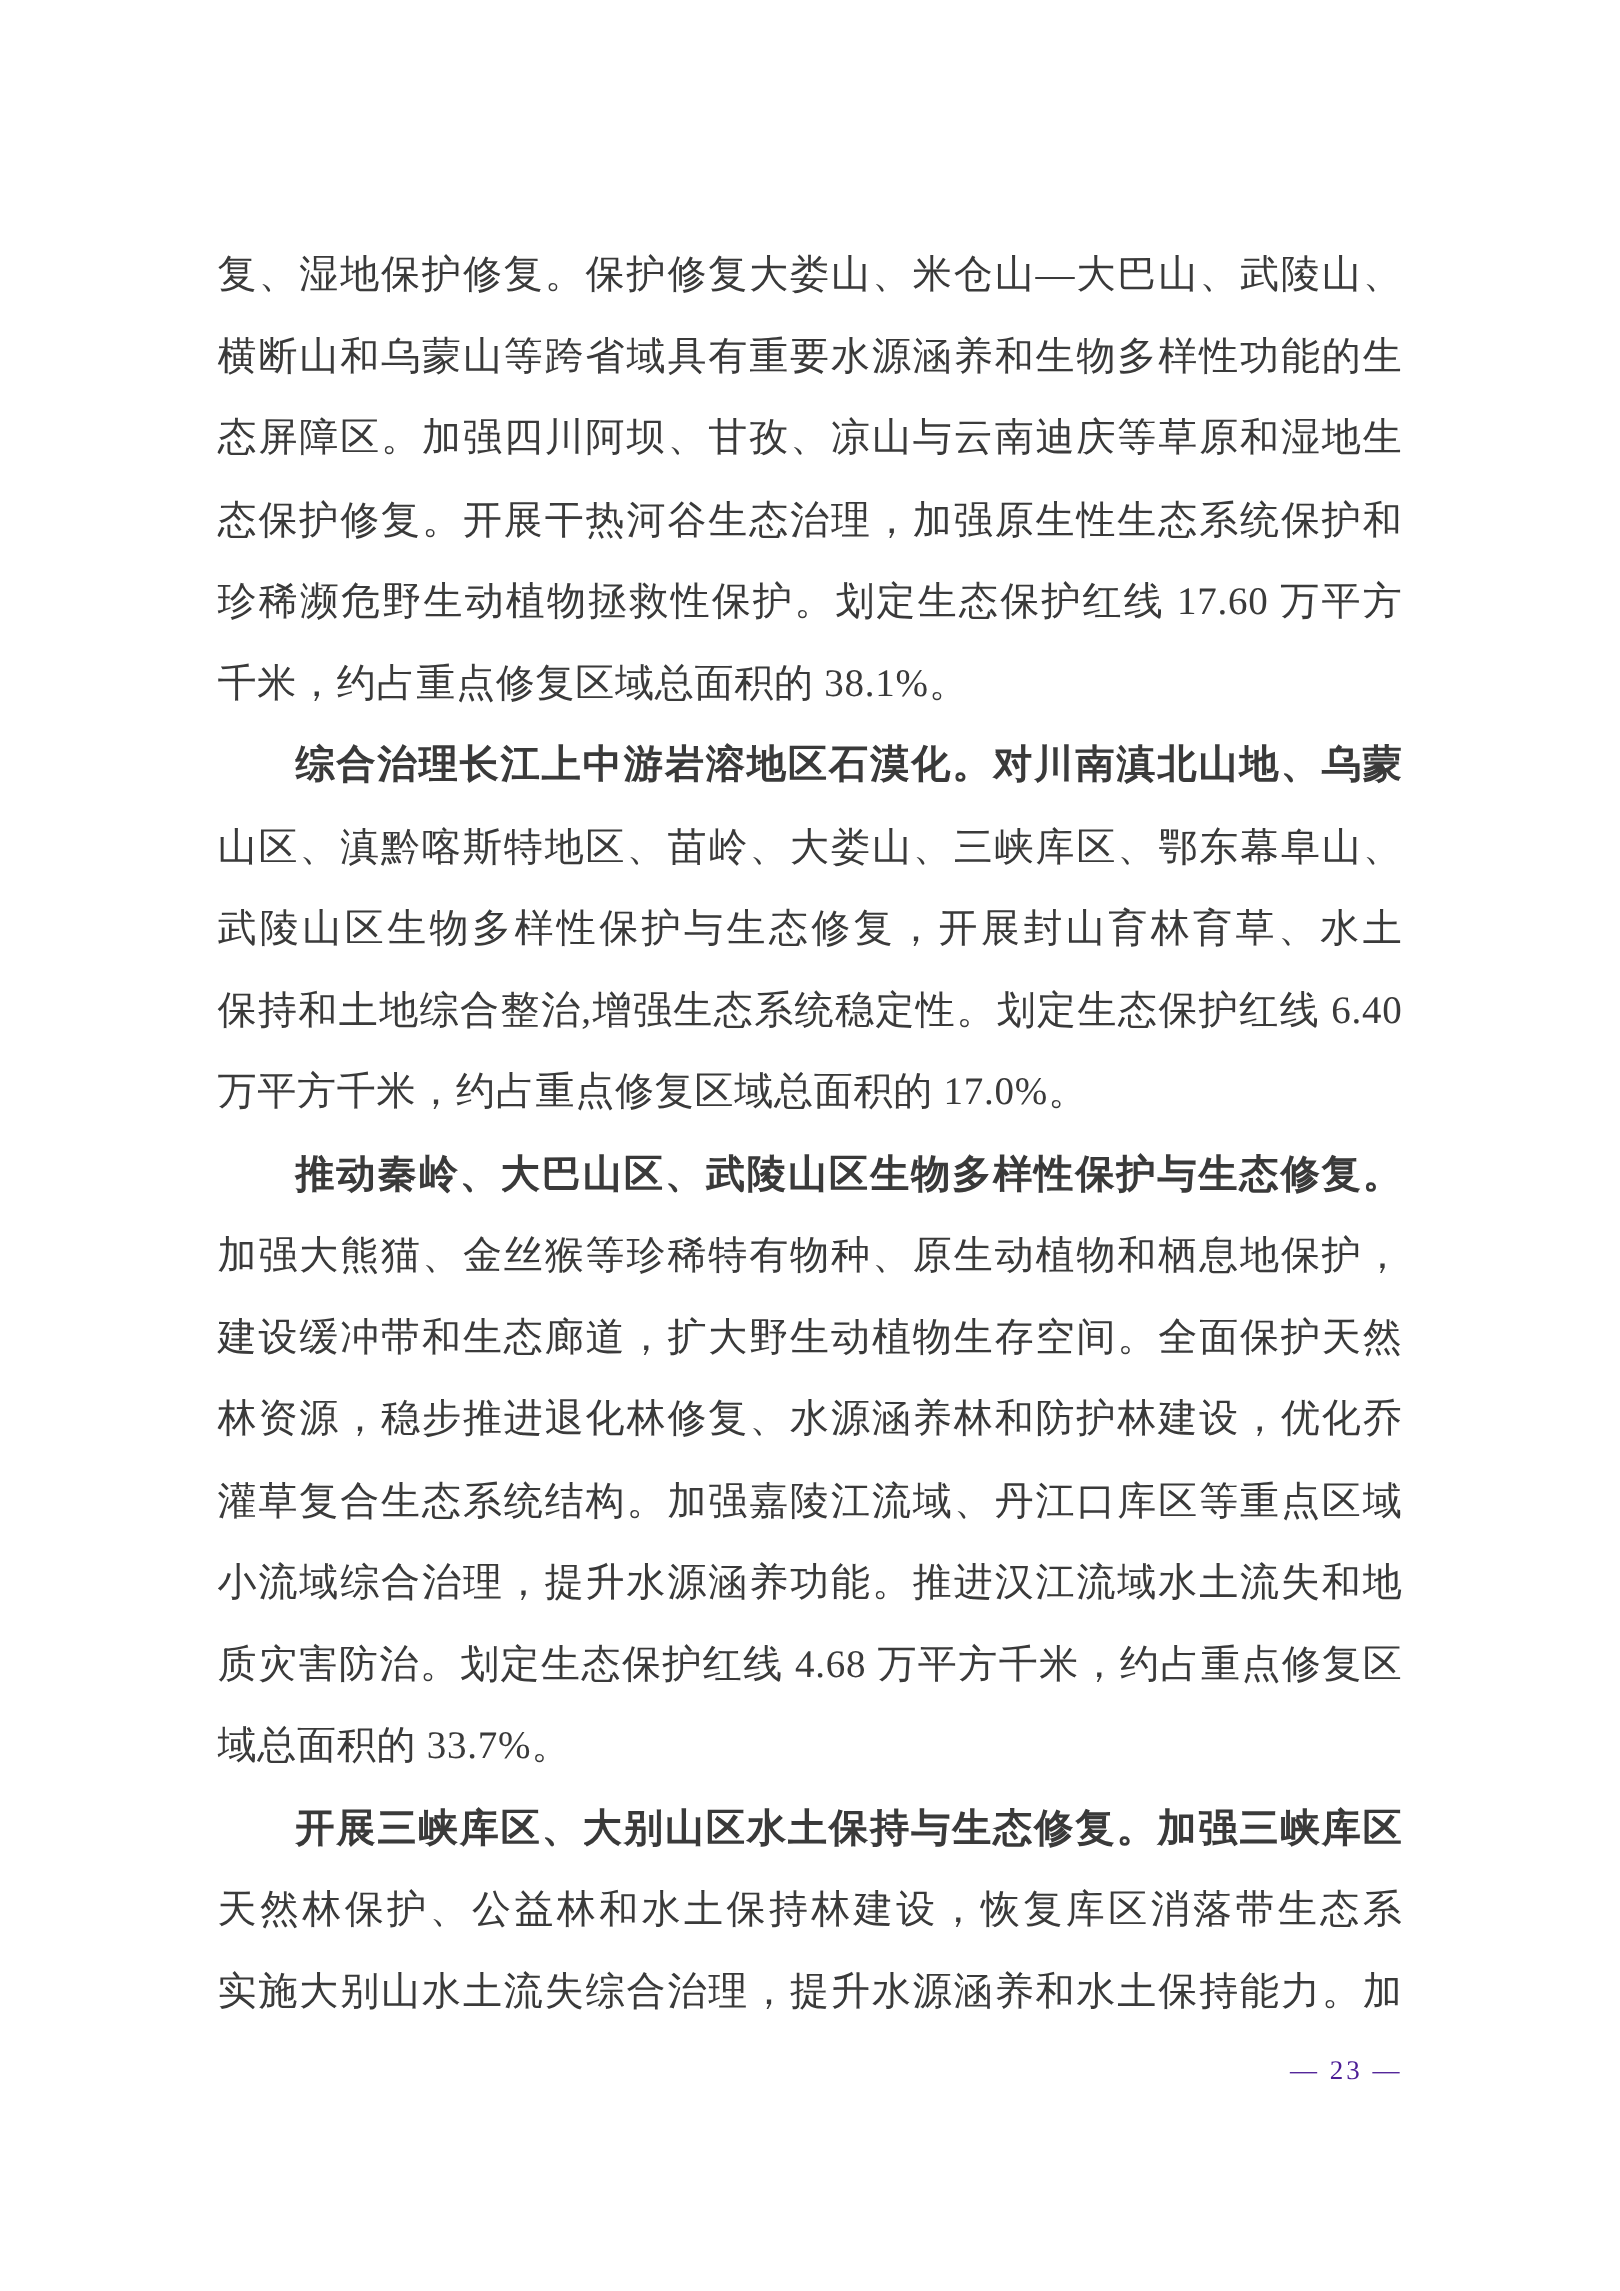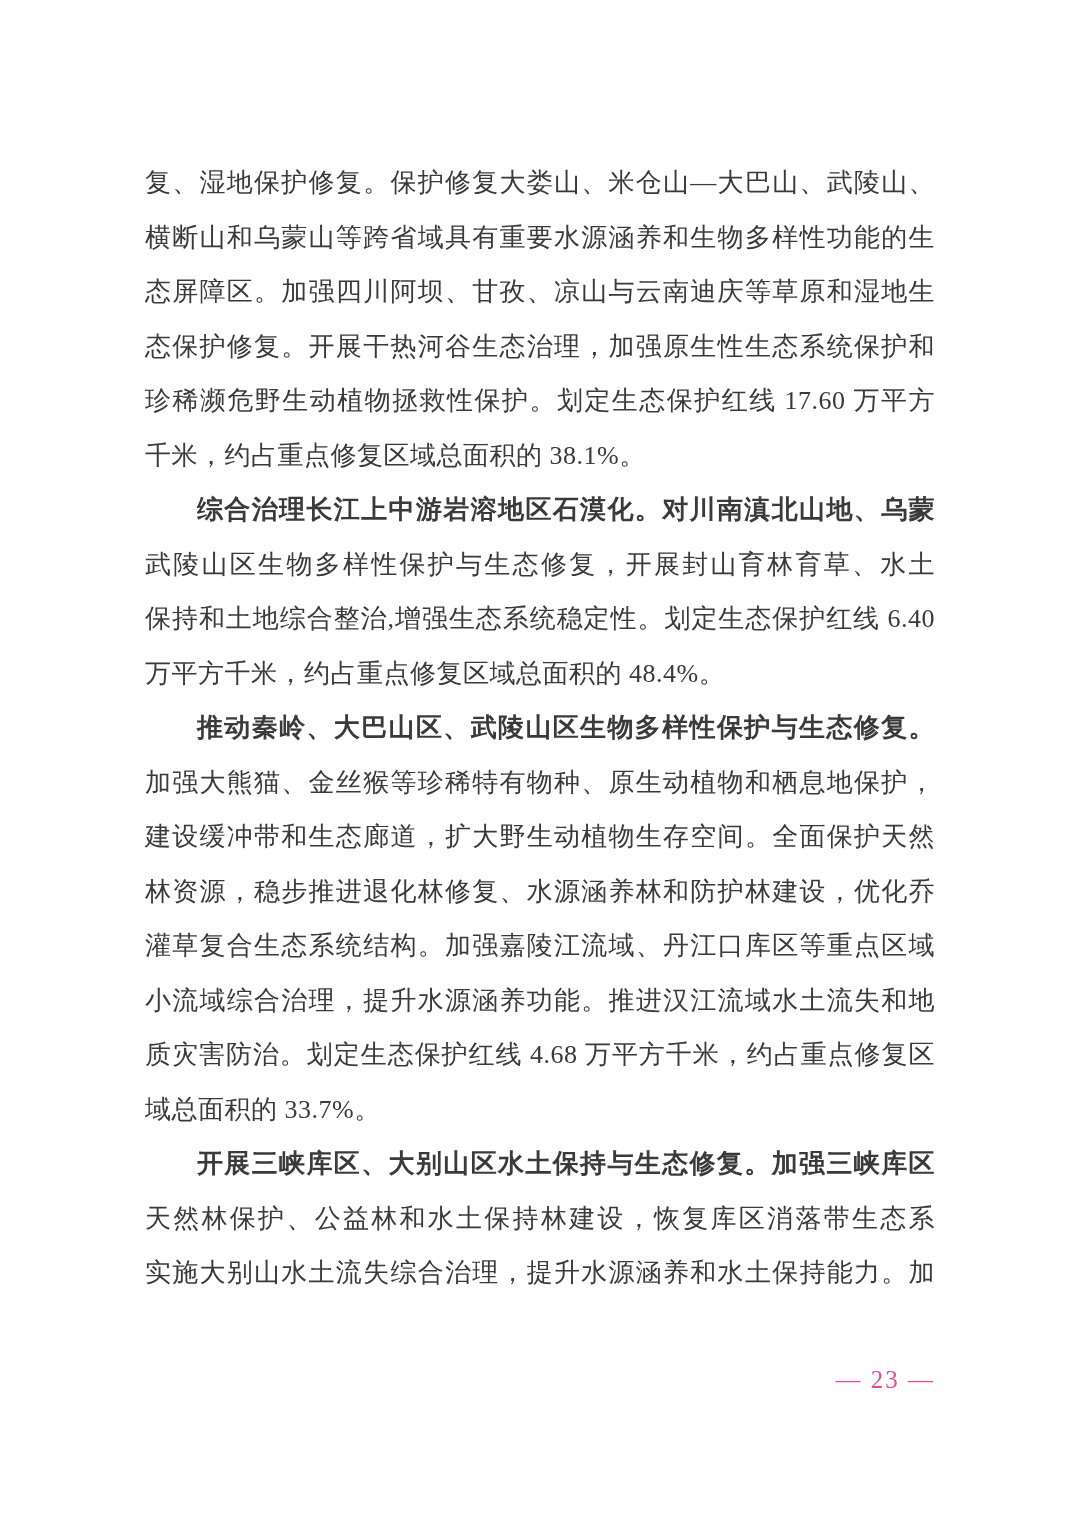--- a/index.html
+++ b/index.html
@@ -41,43 +41,44 @@
     text-indent: 2em;
     font-weight: bold;
   }
   .para-end {
     text-align-last: left;
   }
   .footer {
     position: absolute;
     top: 1360px;
     right: 145px;
-    font-size: 25px;
+    font-size: 18px;
     line-height: 40px;
-    color: #ec4899;
+    color: #4c1d95;
   }
   .footer .page-num {
     letter-spacing: 2px;
   }
 </style>
 </head>
 <body>
 
 <div class="page">
   <main class="content">
     <p class="line">复、湿地保护修复。保护修复大娄山、米仓山—大巴山、武陵山、</p>
     <p class="line">横断山和乌蒙山等跨省域具有重要水源涵养和生物多样性功能的生</p>
     <p class="line">态屏障区。加强四川阿坝、甘孜、凉山与云南迪庆等草原和湿地生</p>
     <p class="line">态保护修复。开展干热河谷生态治理，加强原生性生态系统保护和</p>
     <p class="line">珍稀濒危野生动植物拯救性保护。划定生态保护红线 17.60 万平方</p>
     <p class="line para-end">千米，约占重点修复区域总面积的 38.1%。</p>
     <p class="line indent">综合治理长江上中游岩溶地区石漠化。对川南滇北山地、乌蒙</p>
+    <p class="line">山区、滇黔喀斯特地区、苗岭、大娄山、三峡库区、鄂东幕阜山、</p>
     <p class="line">武陵山区生物多样性保护与生态修复，开展封山育林育草、水土</p>
     <p class="line">保持和土地综合整治,增强生态系统稳定性。划定生态保护红线 6.40</p>
-    <p class="line para-end">万平方千米，约占重点修复区域总面积的 48.4%。</p>
+    <p class="line para-end">万平方千米，约占重点修复区域总面积的 17.0%。</p>
     <p class="line indent">推动秦岭、大巴山区、武陵山区生物多样性保护与生态修复。</p>
     <p class="line">加强大熊猫、金丝猴等珍稀特有物种、原生动植物和栖息地保护，</p>
     <p class="line">建设缓冲带和生态廊道，扩大野生动植物生存空间。全面保护天然</p>
     <p class="line">林资源，稳步推进退化林修复、水源涵养林和防护林建设，优化乔</p>
     <p class="line">灌草复合生态系统结构。加强嘉陵江流域、丹江口库区等重点区域</p>
     <p class="line">小流域综合治理，提升水源涵养功能。推进汉江流域水土流失和地</p>
     <p class="line">质灾害防治。划定生态保护红线 4.68 万平方千米，约占重点修复区</p>
     <p class="line para-end">域总面积的 33.7%。</p>
     <p class="line indent">开展三峡库区、大别山区水土保持与生态修复。加强三峡库区</p>
     <p class="line">天然林保护、公益林和水土保持林建设，恢复库区消落带生态系统。</p>

